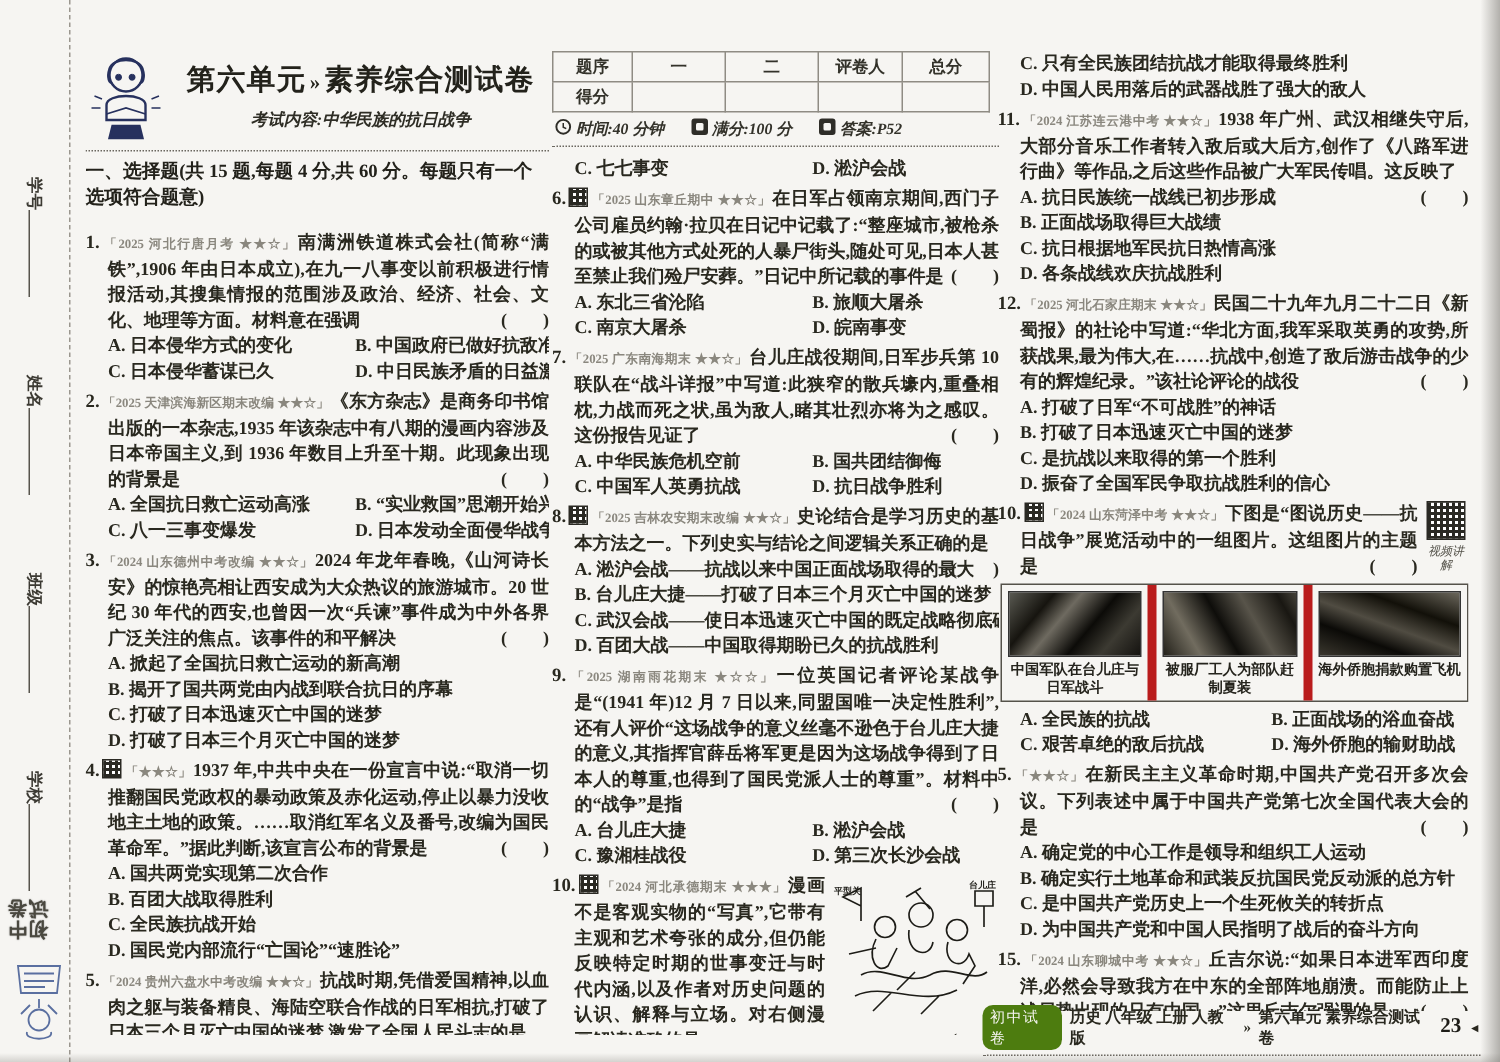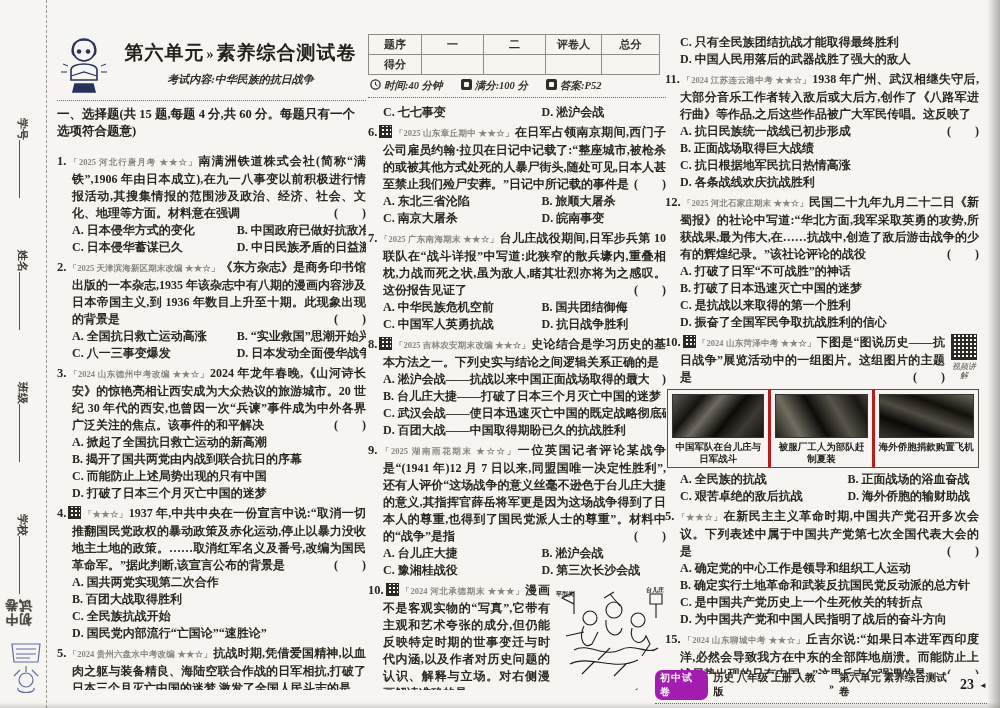--- a/index.html
+++ b/index.html
@@ -74,32 +74,32 @@
   .qr-cap { font-size:8px; font-style:italic; color:#55534b; line-height:9px; }
 
   
   .fig10 { float:right; width:112px; height:96px; margin:2px 0 2px 4px; position:relative; }
   .fig10 svg { width:100%; height:100%; }
   .fig10 .lab { position:absolute; font-size:6px; font-weight:700; color:#1d1c17; }
   .lab-l { left:2px; top:6px; } .lab-r { right:2px; top:2px; }
 
   
   .fig13 { border:1px solid #55524a; display:grid; grid-template-columns:1fr 1fr 1fr; margin:3px 0 3px 2px; }
-  .fig13 .cell { border-right:3px solid #b91c1c; padding:4px 4px 2px 4px; text-align:center; }
+  .fig13 .cell { border-right:6px solid #b91c1c; padding:4px 4px 2px 4px; text-align:center; }
   .fig13 .cell:last-child { border-right:none; }
   .ph { height:44px; border:1px solid #333; }
   .ph1 { background:linear-gradient(130deg,#5a5a52 0%,#16140f 25%,#6e6a60 40%,#0c0b08 60%,#3c3a32 78%,#151310 100%); }
   .ph2 { background:linear-gradient(60deg,#23211a 0%,#716c5f 22%,#0e0d0a 45%,#58544a 66%,#191712 88%,#444138 100%); }
   .ph3 { background:linear-gradient(200deg,#6b675c 0%,#121009 30%,#504c42 52%,#0b0a07 72%,#3a372e 100%); }
   .cap { font-size:9.5px; font-weight:700; line-height:12px; padding-top:3px; color:#25241d; }
 
   
   .footer { position:absolute; left:655px; top:670px; width:332px; padding-bottom:3px;
             border-bottom:1px dotted #6a675f; display:flex; align-items:center; gap:5px; }
-  .f-badge { background:#a21caf; color:#f6f5f2; font-size:10px; font-weight:700;
+  .f-badge { background:#4d7c0f; color:#f6f5f2; font-size:10px; font-weight:400;
              border-radius:7px; padding:1px 5px; letter-spacing:1px; }
   .f-meta { font-size:10.5px; font-weight:800; color:#29281f; }
   .f-sep { font-size:10px; font-weight:800; color:#29281f; }
   .f-title { font-size:10.5px; font-weight:800; color:#29281f; }
   .f-page { font-size:14px; font-weight:800; color:#1d1c17; }
   .f-arrow { font-size:8px; color:#29281f; }
 </style>
 </head>
 <body>
 
@@ -170,21 +170,21 @@
         <div class="opt">C. 八一三事变爆发</div>
         <div class="opt">D. 日本发动全面侵华战争</div>
       </div>
     </div>
 
     <div class="q">
       <p class="stem"><span class="qnum">3.</span><span class="qtag">「2024 山东德州中考改编 ★★☆」</span><span>2024 年龙年春晚,《山河诗长安》的惊艳亮相让西安成为大众热议的旅游城市。20 世纪 30 年代的西安,也曾因一次“兵谏”事件成为中外各界广泛关注的焦点。该事件的和平解决</span><span class="bracket">(　　)</span></p>
       <div class="opts1">
         <div class="opt">A. 掀起了全国抗日救亡运动的新高潮</div>
         <div class="opt">B. 揭开了国共两党由内战到联合抗日的序幕</div>
-        <div class="opt">C. 而能防止上述局势出现的只有中国</div>
+        <div class="opt">C. 打破了日本迅速灭亡中国的迷梦</div>
         <div class="opt">D. 打破了日本三个月灭亡中国的迷梦</div>
       </div>
     </div>
 
     <div class="q">
       <p class="stem"><span class="qnum">4.</span><span class="qr"></span><span class="qtag">「★★☆」</span><span>1937 年,中共中央在一份宣言中说:“取消一切推翻国民党政权的暴动政策及赤化运动,停止以暴力没收地主土地的政策。……取消红军名义及番号,改编为国民革命军。”据此判断,该宣言公布的背景是</span><span class="bracket">(　　)</span></p>
       <div class="opts1">
         <div class="opt">A. 国共两党实现第二次合作</div>
         <div class="opt">B. 百团大战取得胜利</div>
         <div class="opt">C. 全民族抗战开始</div>

